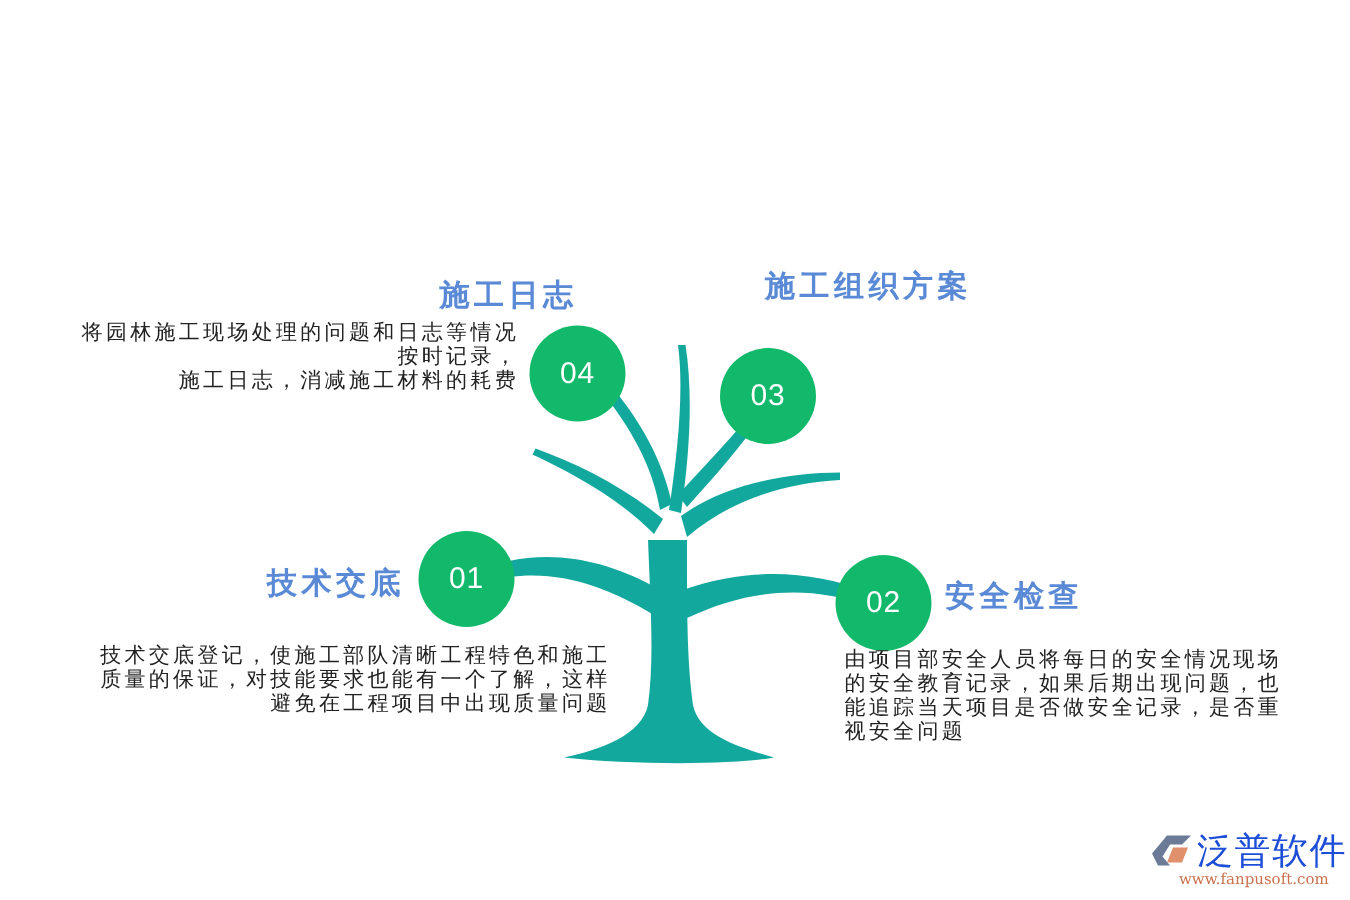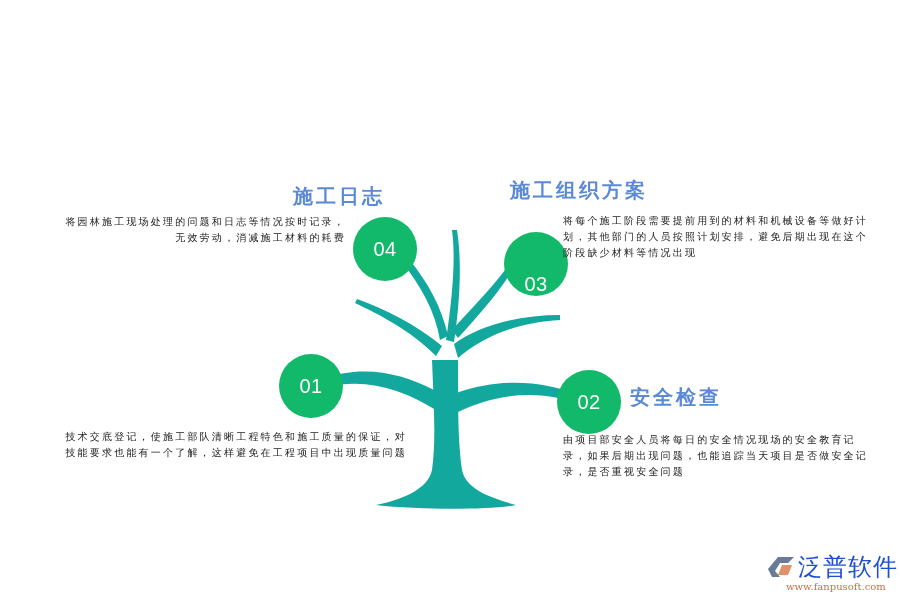--- a/index.html
+++ b/index.html
@@ -42,21 +42,21 @@
       font-family: "DejaVu Sans", sans-serif;
       font-weight: bold;
       font-size: 20px;
       letter-spacing: 3px;
       white-space: nowrap;
     }
     .desc {
       position: absolute;
       color: #222222;
       font-family: "DejaVu Sans", sans-serif;
-      font-size: 10px;
+      font-size: 14px;
       line-height: 16px;
       letter-spacing: 2.2px;
     }
     .desc.right { text-align: right; }
     .desc.left { text-align: left; }
     .logo {
       position: absolute;
       left: 768px;
       top: 553px;
       width: 125px;
@@ -111,36 +111,36 @@
 
       <path d="M446,340 C452,300 456,260 452,230 L457,230 C462,262 460,302 454,342 Z"></path>
 
       <path d="M452,330 C470,310 490,290 505,270 L510,274 C496,296 476,318 458,338 Z"></path>
     </g>
   </svg>
 
   <div class="node" style="left:279px; top:354px;">
     <span>01</span>
   </div>
+  <div class="title" style="left:178px; top:375px;">技术交底</div>
   <div class="desc left" style="left:57px; top:429px; width:350px;text-align:right;">技术交底登记，使施工部队清晰工程特色和施工质量的保证，对技能要求也能有一个了解，这样避免在工程项目中出现质量问题</div>
 
   <div class="node" style="left:353px; top:217px;">
     <span>04</span>
   </div>
   <div class="title" style="left:293px; top:183px;">施工日志</div>
   <div class="desc right" style="left:40px; top:214px; width:306px;">
     <div>将园林施工现场处理的问题和日志等情况按时记录，</div>
-    <div>无效劳动，消减施工材料的耗费</div>
+    <div>施工日志，消减施工材料的耗费</div>
   </div>
 
-  <div class="node" style="left:504px; top:232px;align-items:flex-end;">
+  <div class="node" style="left:480px; top:232px;">
     <span>03</span>
   </div>
   <div class="title" style="left:510px; top:177px;">施工组织方案</div>
-  <div class="desc left" style="left:563px; top:213px; width:305px;">将每个施工阶段需要提前用到的材料和机械设备等做好计划，其他部门的人员按照计划安排，避免后期出现在这个阶段缺少材料等情况出现</div>
 
   <div class="node" style="left:557px; top:370px;">
     <span>02</span>
   </div>
   <div class="title" style="left:630px; top:384px;">安全检查</div>
   <div class="desc left" style="left:563px; top:432px; width:305px;">由项目部安全人员将每日的安全情况现场的安全教育记录，如果后期出现问题，也能追踪当天项目是否做安全记录，是否重视安全问题</div>
 
   <div class="logo">
     <svg class="logo-icon" viewBox="0 0 28 24">
       <path d="M10,2 L26,2 L20,8 L12,8 L7,16 L12,22 L4,22 L0,14 Z" fill="#6b7a96"></path>

